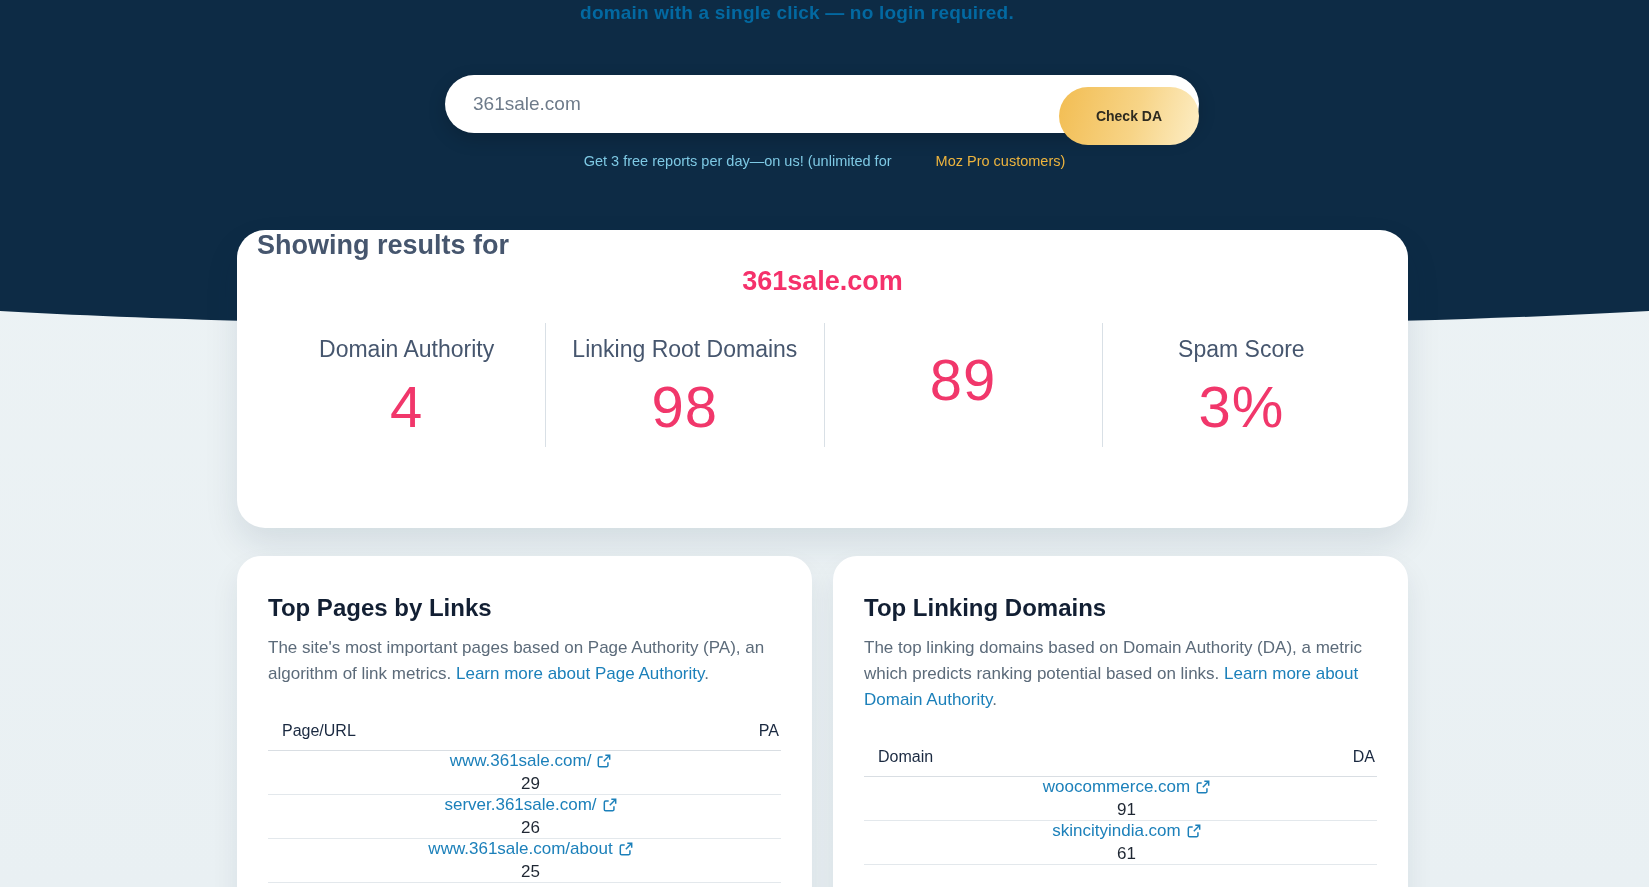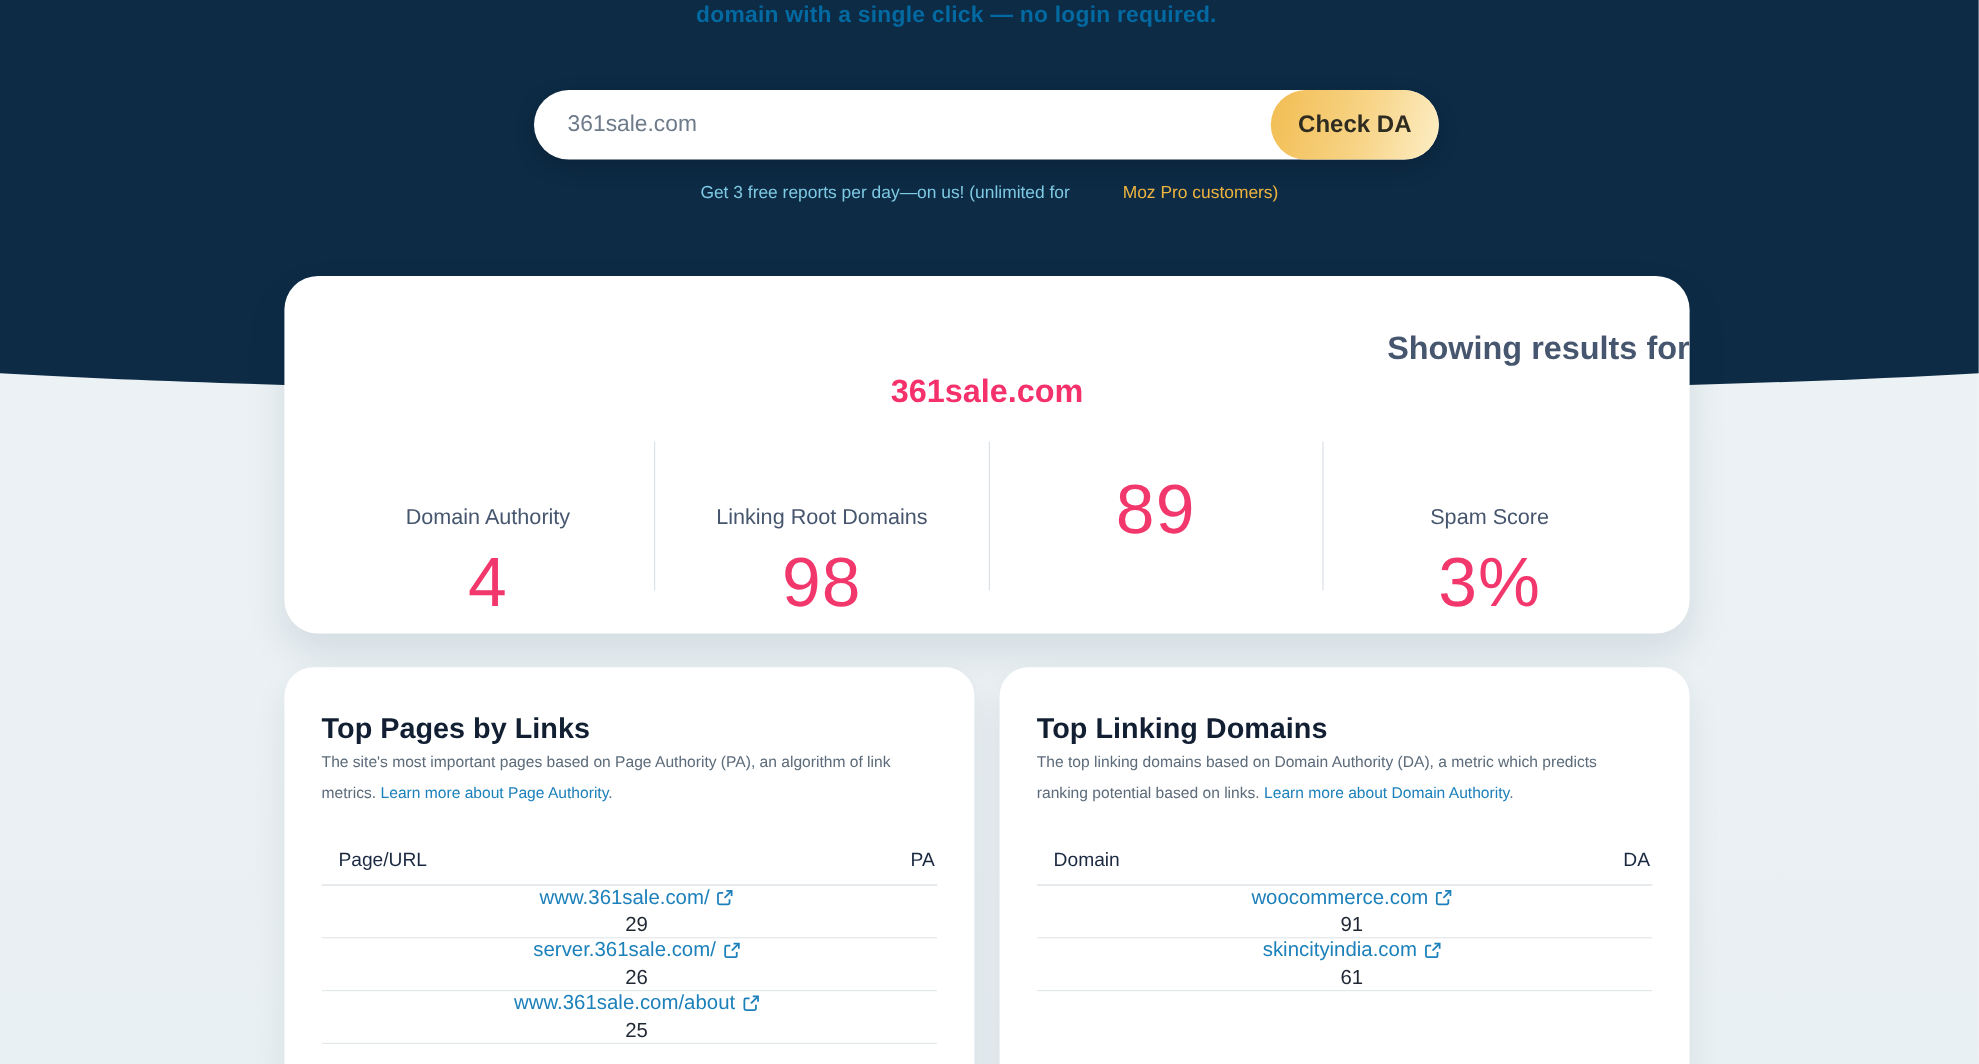--- a/index.html
+++ b/index.html
@@ -21,57 +21,57 @@
     background:#ffffff; border-radius:29px; z-index:2;
     box-shadow:0 6px 18px rgba(0,0,0,.18);
   }
   .search-input {
     position:absolute; left:0; top:0; height:58px; width:600px;
     border:none; outline:none; background:transparent;
     padding:0 20px 0 28px; font-family:"Liberation Sans",sans-serif;
     font-size:19px; color:#6e7b8a;
   }
   .check-btn {
-    position:absolute; right:0; top:0; height:58px; width:140px;
+    position:absolute; right:0; top:12px; height:58px; width:140px;
     border:none; border-radius:29px; cursor:pointer;
     background:linear-gradient(105deg,#f2bd52 0%,#f7d487 55%,#fdeec6 100%);
     font-family:"Liberation Sans",sans-serif;
-    font-size:20px; font-weight:700; color:#2e2b20;
+    font-size:14px; font-weight:700; color:#2e2b20;
   }
   .caption {
     position:absolute; top:153px; left:0; width:1649px; text-align:center;
     font-size:14.5px; color:#7ec9e4; z-index:2;
   }
   .caption a { color:#edb43e; text-decoration:none;padding-left:40px; }
   .caption .paren { color:#edb43e; }
   
   .results-card {
     position:absolute; left:237px; top:230px; width:1171px; height:298px;
     background:#ffffff; border-radius:28px; z-index:3;
     box-shadow:0 16px 34px rgba(13,43,68,.10);
   }
-  .results-title { margin-top:45px; text-align:right; font-size:27px; font-weight:600; color:#46566e; }
+  .results-title { text-align:left; font-size:27px; font-weight:600; color:#46566e;padding-left:20px; }
   .results-domain { margin-top:5px; text-align:center; font-size:27px; font-weight:700; color:#f5316b; }
   .metrics { display:flex; margin:26px 28px 0 31px; height:124px; }
   .metric { flex:1 1 0; text-align:center; padding-top:13px; }
   .metric + .metric { border-left:1px solid #d9e0e6; }
-  .metric-label { font-size:18px; color:#46566e;margin-top:40px; }
+  .metric-label { font-size:23px; color:#46566e; }
   .metric-value { margin-top:10px; font-size:58px; font-weight:300; color:#f1376b; letter-spacing:1px; }
   
   .bottom-cards {
     position:absolute; left:237px; top:556px; width:1171px; z-index:3;
     display:flex; gap:21px;
   }
   .info-card {
     flex:1 1 0; background:#ffffff; border-radius:24px; height:400px;
     box-shadow:0 14px 28px rgba(13,43,68,.08);
     padding:38px 31px 0 31px;
   }
   .card-title { font-size:24px; font-weight:700; color:#121f33; }
-  .card-desc { font-size:13px; line-height:26px; color:#5c6b7a; }
+  .card-desc { margin-top:13px; font-size:17px; line-height:26px; color:#5c6b7a; }
   .card-desc a { color:#1c80ba; text-decoration:none; }
   .dtable { margin-top:24px; }
   .thead {
     display:flex; justify-content:space-between; align-items:center;
     padding:0 2px 0 14px; height:40px;
     border-bottom:1px solid #d9dee3;
   }
   .th { font-size:16px; font-weight:400; color:#1a2940; }
   .trow {
     display:flex; justify-content:space-between; align-items:center;

